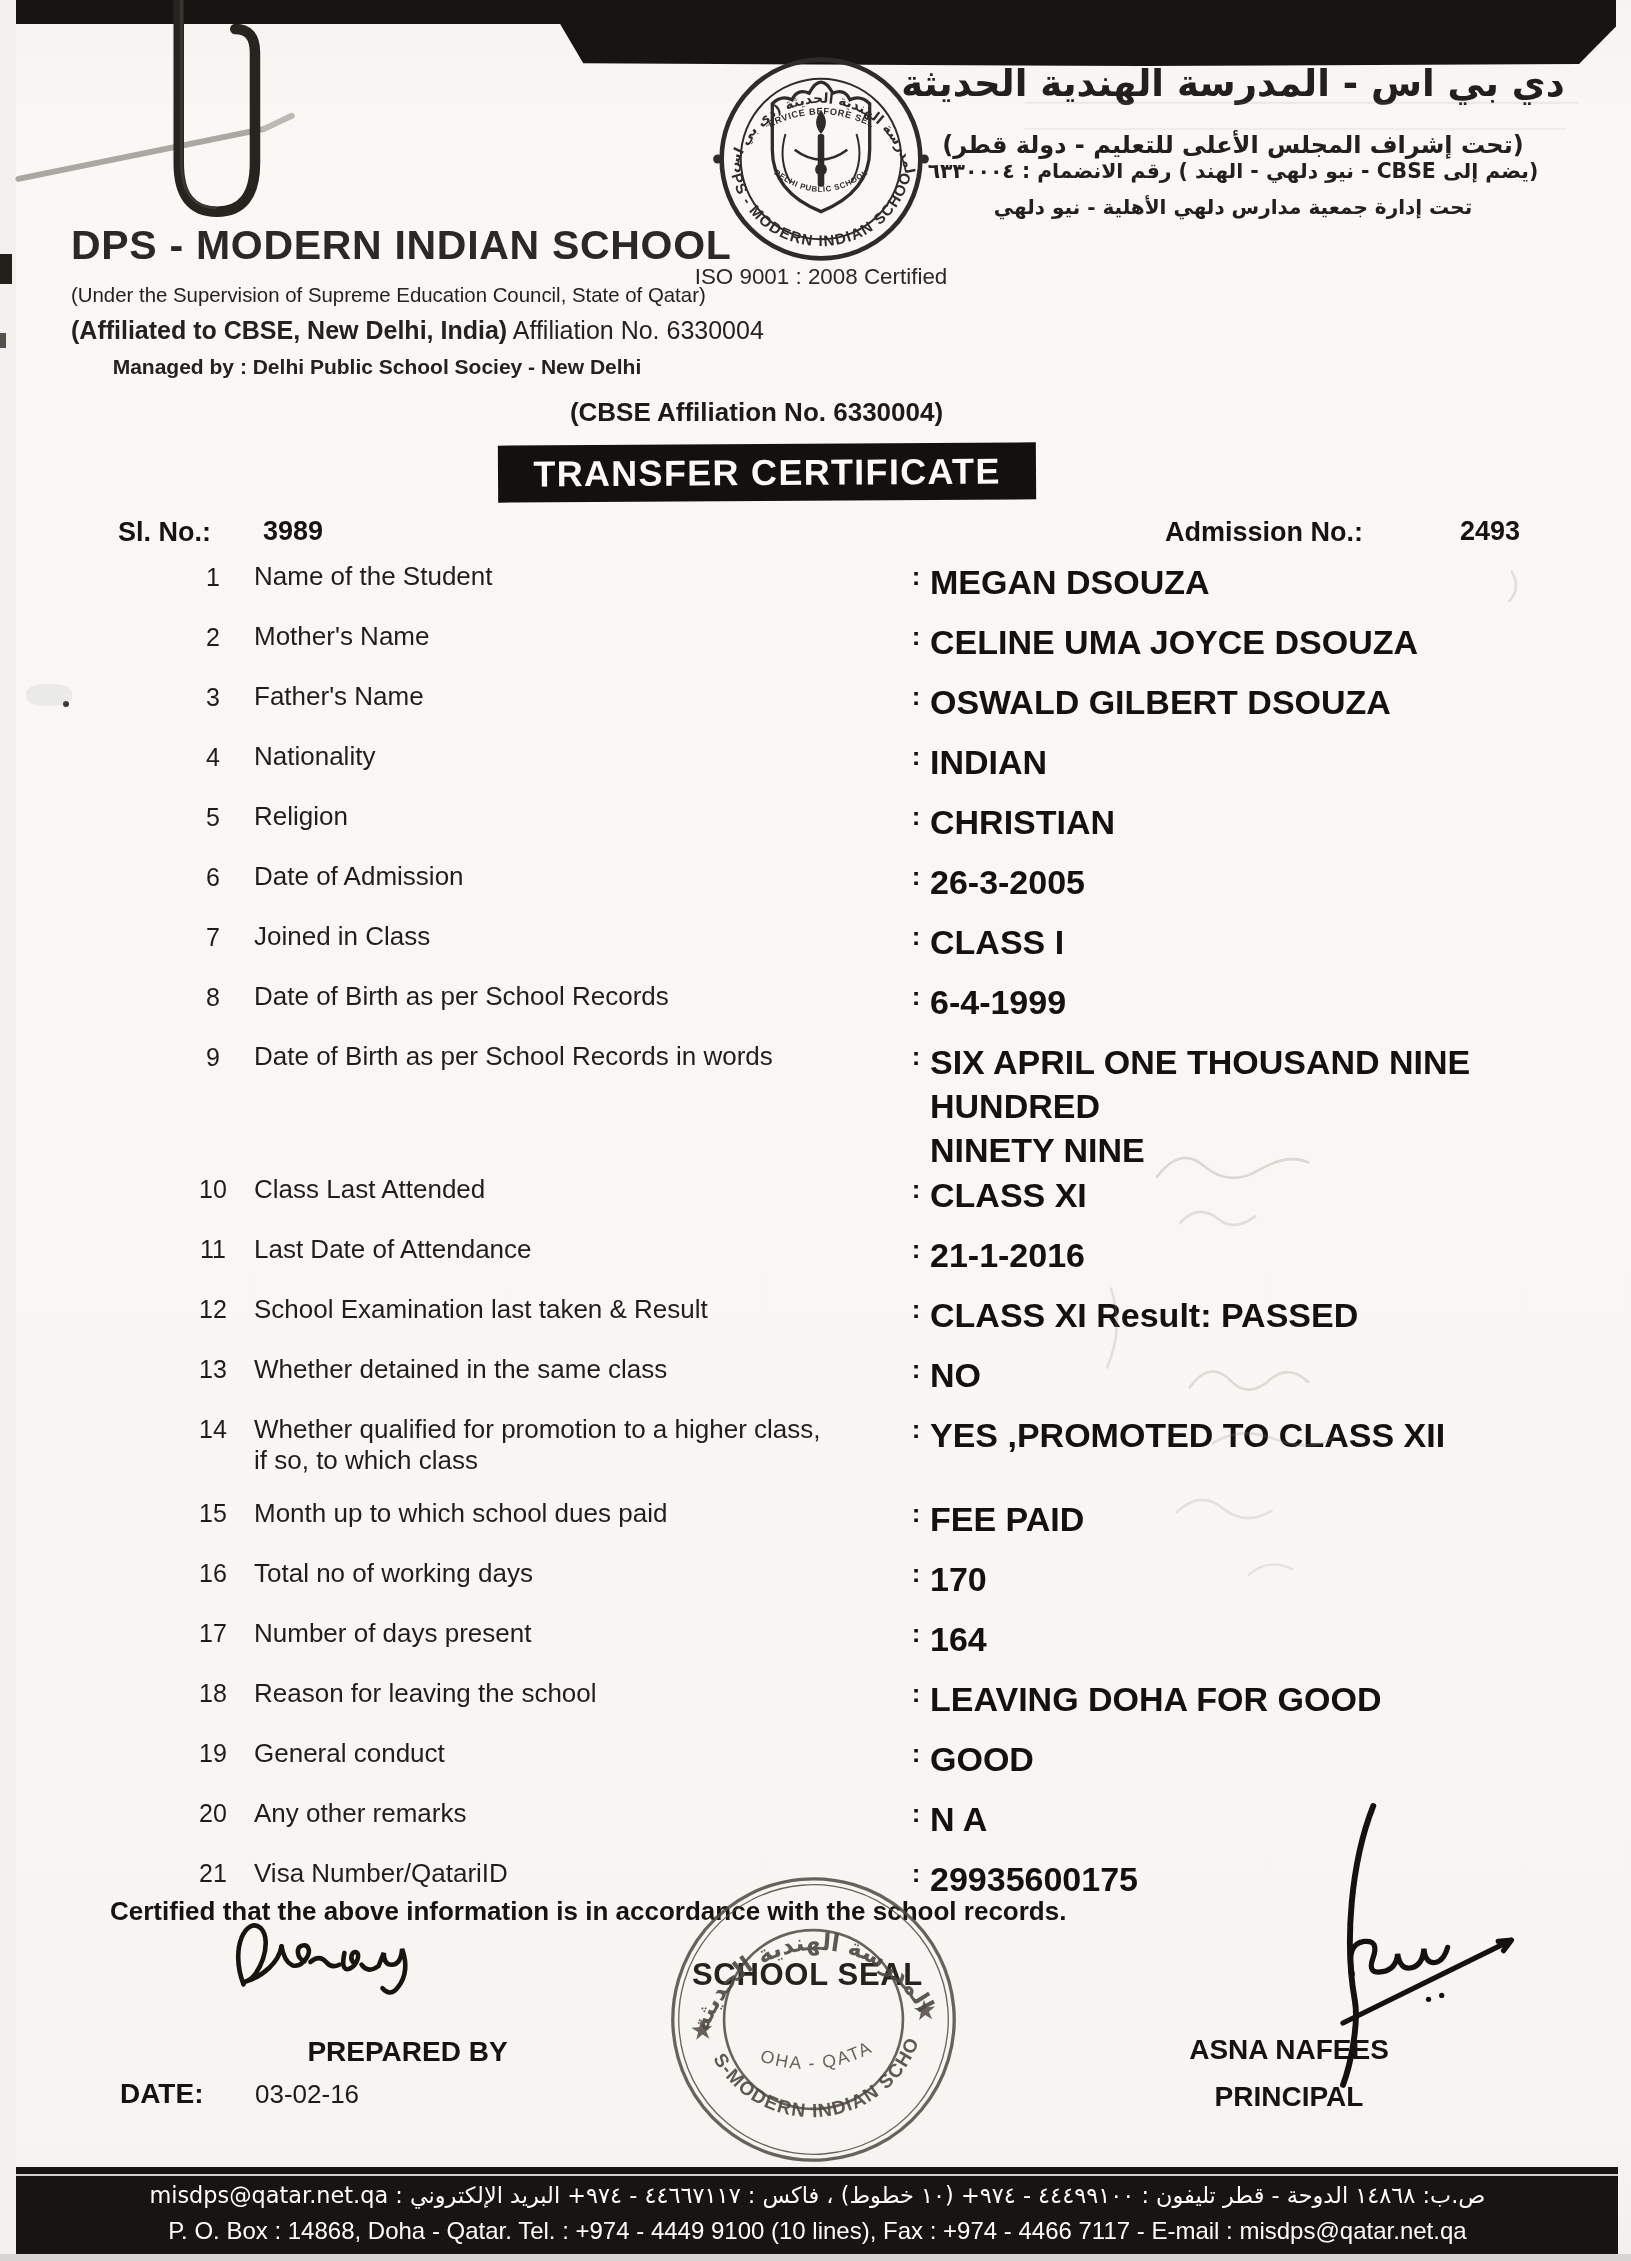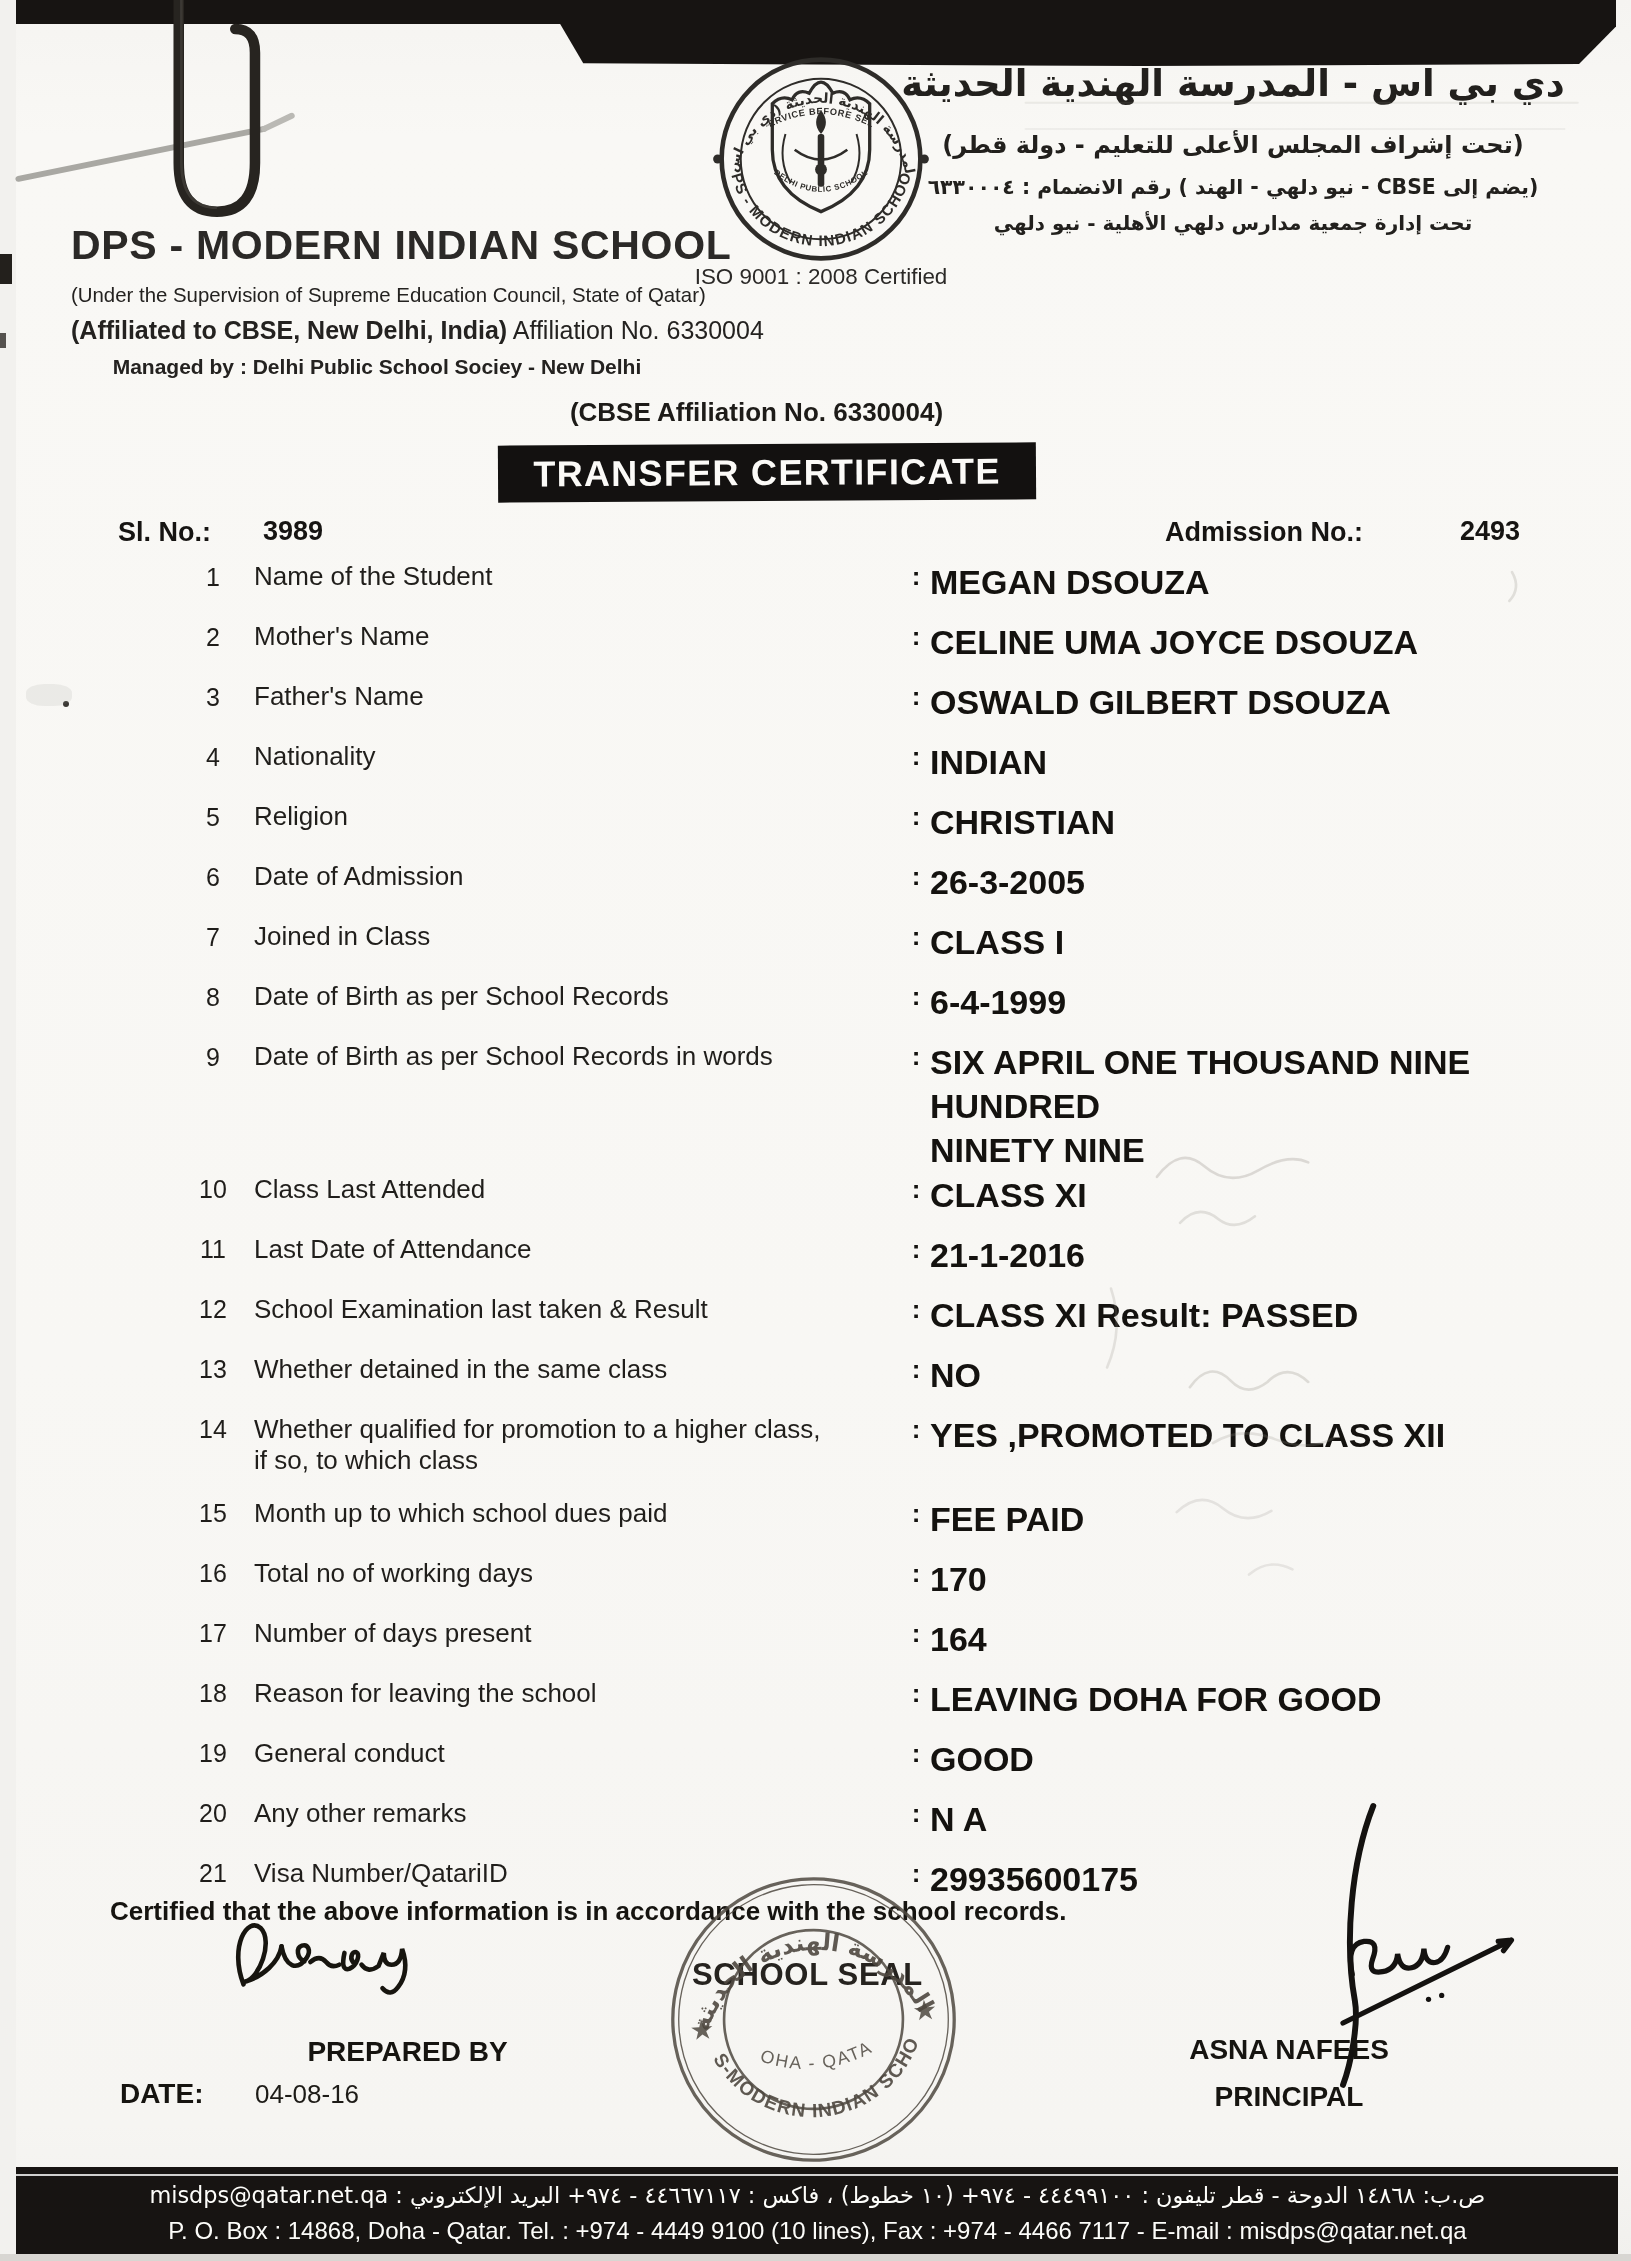--- a/index.html
+++ b/index.html
@@ -60,21 +60,21 @@
   <div class="abs en-head" style="left:71px;top:222px;">
     <div class="t1">DPS - MODERN INDIAN SCHOOL</div>
     <div class="t2">(Under the Supervision of Supreme Education Council, State of Qatar)</div>
     <div class="t3"><span class="b">(Affiliated to CBSE, New Delhi, India)</span><span> Affiliation No. 6330004</span></div>
     <div class="t4">Managed by : Delhi Public School Sociey - New Delhi</div>
   </div>
 
   <div class="abs ar" dir="rtl" style="left:855px;top:62px;width:756px;">
     <div style="font-size:37px;font-weight:bold;white-space:nowrap;">دي بي اس - المدرسة الهندية الحديثة</div>
     <div style="font-size:24px;font-weight:bold;margin-top:26px;white-space:nowrap;">(تحت إشراف المجلس الأعلى للتعليم - دولة قطر)</div>
-    <div style="font-size:20.4px;font-weight:bold;margin-top:16px;white-space:nowrap;">(يضم إلى CBSE - نيو دلهي - الهند )  رقم الانضمام : ٦٣٣٠٠٠٤</div>
+    <div style="font-size:20.4px;font-weight:bold;margin-top:0;white-space:nowrap;">(يضم إلى CBSE - نيو دلهي - الهند )  رقم الانضمام : ٦٣٣٠٠٠٤</div>
     <div style="font-size:20px;font-weight:bold;margin-top:12px;white-space:nowrap;">تحت إدارة جمعية مدارس دلهي الأهلية - نيو دلهي</div>
   </div>
 
   <svg class="abs" style="left:696px;top:34px;" width="250" height="250" viewBox="0 0 380 380">
     <defs>
       <path id="lgTop" d="M62,212 A130,130 0 0,1 318,212"></path>
       <path id="lgBot" d="M52,206 A140,140 0 0,0 328,206"></path>
       <path id="lgBan" d="M116,140 Q190,104 264,140"></path>
       <path id="lgIn" d="M118,212 Q190,268 262,212"></path>
     </defs>
@@ -269,21 +269,21 @@
       <path d="M40,118 C18,60 46,14 66,32 C86,52 64,110 42,114 C70,106 94,84 98,60"></path>
       <path d="M98,60 C104,92 122,98 136,78 C144,66 138,56 129,59 C120,62 121,78 133,83"></path>
       <path d="M142,84 q14,-12 24,0 q8,10 20,4"></path>
       <path d="M194,70 c-4,18 -2,28 8,24 c12,-6 16,-22 10,-25 c-5,-2 -11,7 -5,15"></path>
       <path d="M220,88 q10,14 26,2 l8,-20 q0,18 12,18 q14,0 16,-24 q12,34 -6,58 q-12,16 -24,2"></path>
     </g>
   </svg>
 
   <div class="abs sigblock" style="left:276px;top:2036px;width:263px;font-size:28px;">PREPARED BY</div>
   <div class="abs" style="left:120px;top:2078px;font-size:28px;font-weight:bold;color:#161410;">DATE:</div>
-  <div class="abs" style="left:255px;top:2079px;font-size:26px;color:#1d1b17;">04-08-16</div>
+  <div class="abs" style="left:255px;top:2079px;font-size:26px;color:#1d1b17;">03-02-16</div>
 
   <div class="abs sealprint" style="left:689px;top:1957px;width:237px;">SCHOOL SEAL</div>
 
   <svg class="abs" style="left:659px;top:1865px;transform:rotate(-5deg);" width="309" height="309" viewBox="0 0 470 470">
     <defs>
       <path id="sealTopP" d="M66,262 A174,174 0 0,1 404,262"></path>
       <path id="sealBotP" d="M74,272 A172,172 0 0,0 396,272"></path>
       <path id="sealInP" d="M138,286 Q235,334 332,286"></path>
     </defs>
     <g stroke="#4e4840" fill="none" opacity=".85">

